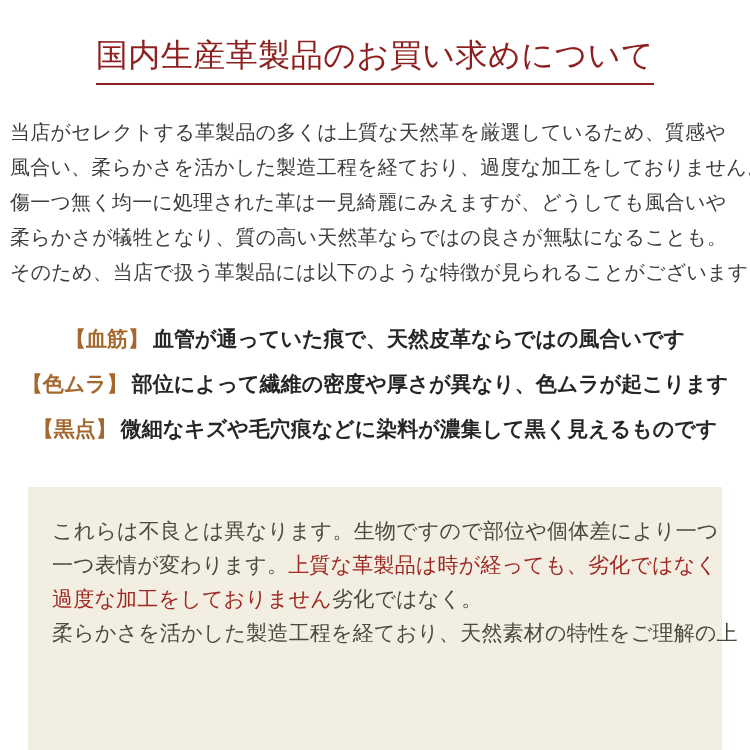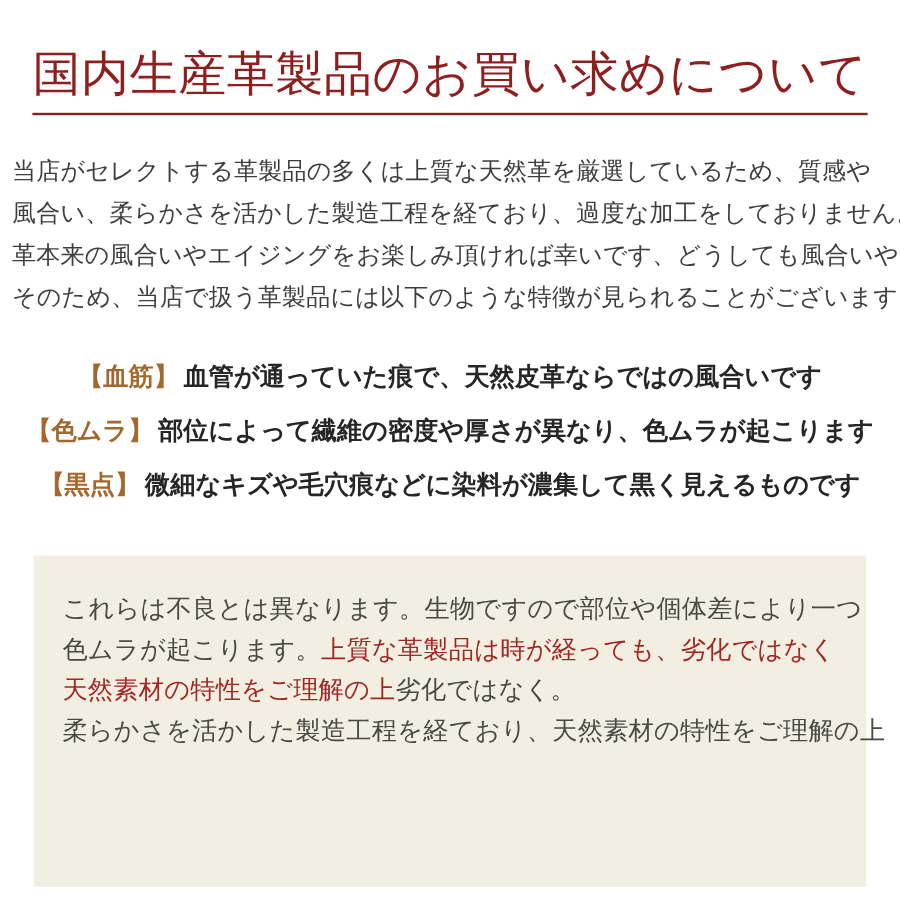--- a/index.html
+++ b/index.html
@@ -23,21 +23,21 @@
     overflow: hidden;
     font-family: "Liberation Serif", "DejaVu Serif", serif;
   }
   .title-wrap {
     margin-top: 34px;
     text-align: center;
   }
   .title-text {
     display: inline-block;
     font-family: "Liberation Serif", "DejaVu Serif", serif;
-    font-size: 40px;
+    font-size: 32px;
     font-weight: 400;
     letter-spacing: 0.5px;
     color: var(--title-color);
     border-bottom: 2px solid var(--title-color);
     padding-bottom: 5px;
     white-space: nowrap;
   }
   .intro {
     margin-top: 30px;
     padding: 0 10px;
@@ -87,28 +87,29 @@
 </head>
 <body>
 
 <div class="title-wrap">
   <span class="title-text">国内生産革製品のお買い求めについて</span>
 </div>
 
 <div class="intro" id="intro">
     <div class="line">当店がセレクトする革製品の多くは上質な天然革を厳選しているため、質感や</div>
     <div class="line">風合い、柔らかさを活かした製造工程を経ており、過度な加工をしておりません。</div>
-    <div class="line">革本来の風合いやエイジングをお楽しみ頂ければ幸いです、どうしても風合いや</div>
+    <div class="line">傷一つ無く均一に処理された革は一見綺麗にみえますが、どうしても風合いや</div>
+    <div class="line">柔らかさが犠牲となり、質の高い天然革ならではの良さが無駄になることも。</div>
     <div class="line">そのため、当店で扱う革製品には以下のような特徴が見られることがございます。</div>
   </div>
 
 <div class="features" id="features">
     <div class="feature-item"><span class="label">【血筋】</span><span>血管が通っていた痕で、天然皮革ならではの風合いです</span></div>
     <div class="feature-item"><span class="label">【色ムラ】</span><span>部位によって繊維の密度や厚さが異なり、色ムラが起こります</span></div>
     <div class="feature-item"><span class="label">【黒点】</span><span>微細なキズや毛穴痕などに染料が濃集して黒く見えるものです</span></div>
   </div>
 
 <div class="notice-box" id="notice">
     <div class="line"><span>これらは不良とは異なります。生物ですので部位や個体差により一つ</span></div>
-    <div class="line"><span>色ムラが起こります。</span><span class="accent">上質な革製品は時が経っても、劣化ではなく</span></div>
-    <div class="line"><span class="accent">天然素材の特性をご理解の上</span><span>劣化ではなく。</span></div>
+    <div class="line"><span>一つ表情が変わります。</span><span class="accent">上質な革製品は時が経っても、劣化ではなく</span></div>
+    <div class="line"><span class="accent">過度な加工をしておりません</span><span>劣化ではなく。</span></div>
     <div class="line"><span>柔らかさを活かした製造工程を経ており、天然素材の特性をご理解の上</span></div>
   </div>
 
 </body></html>

